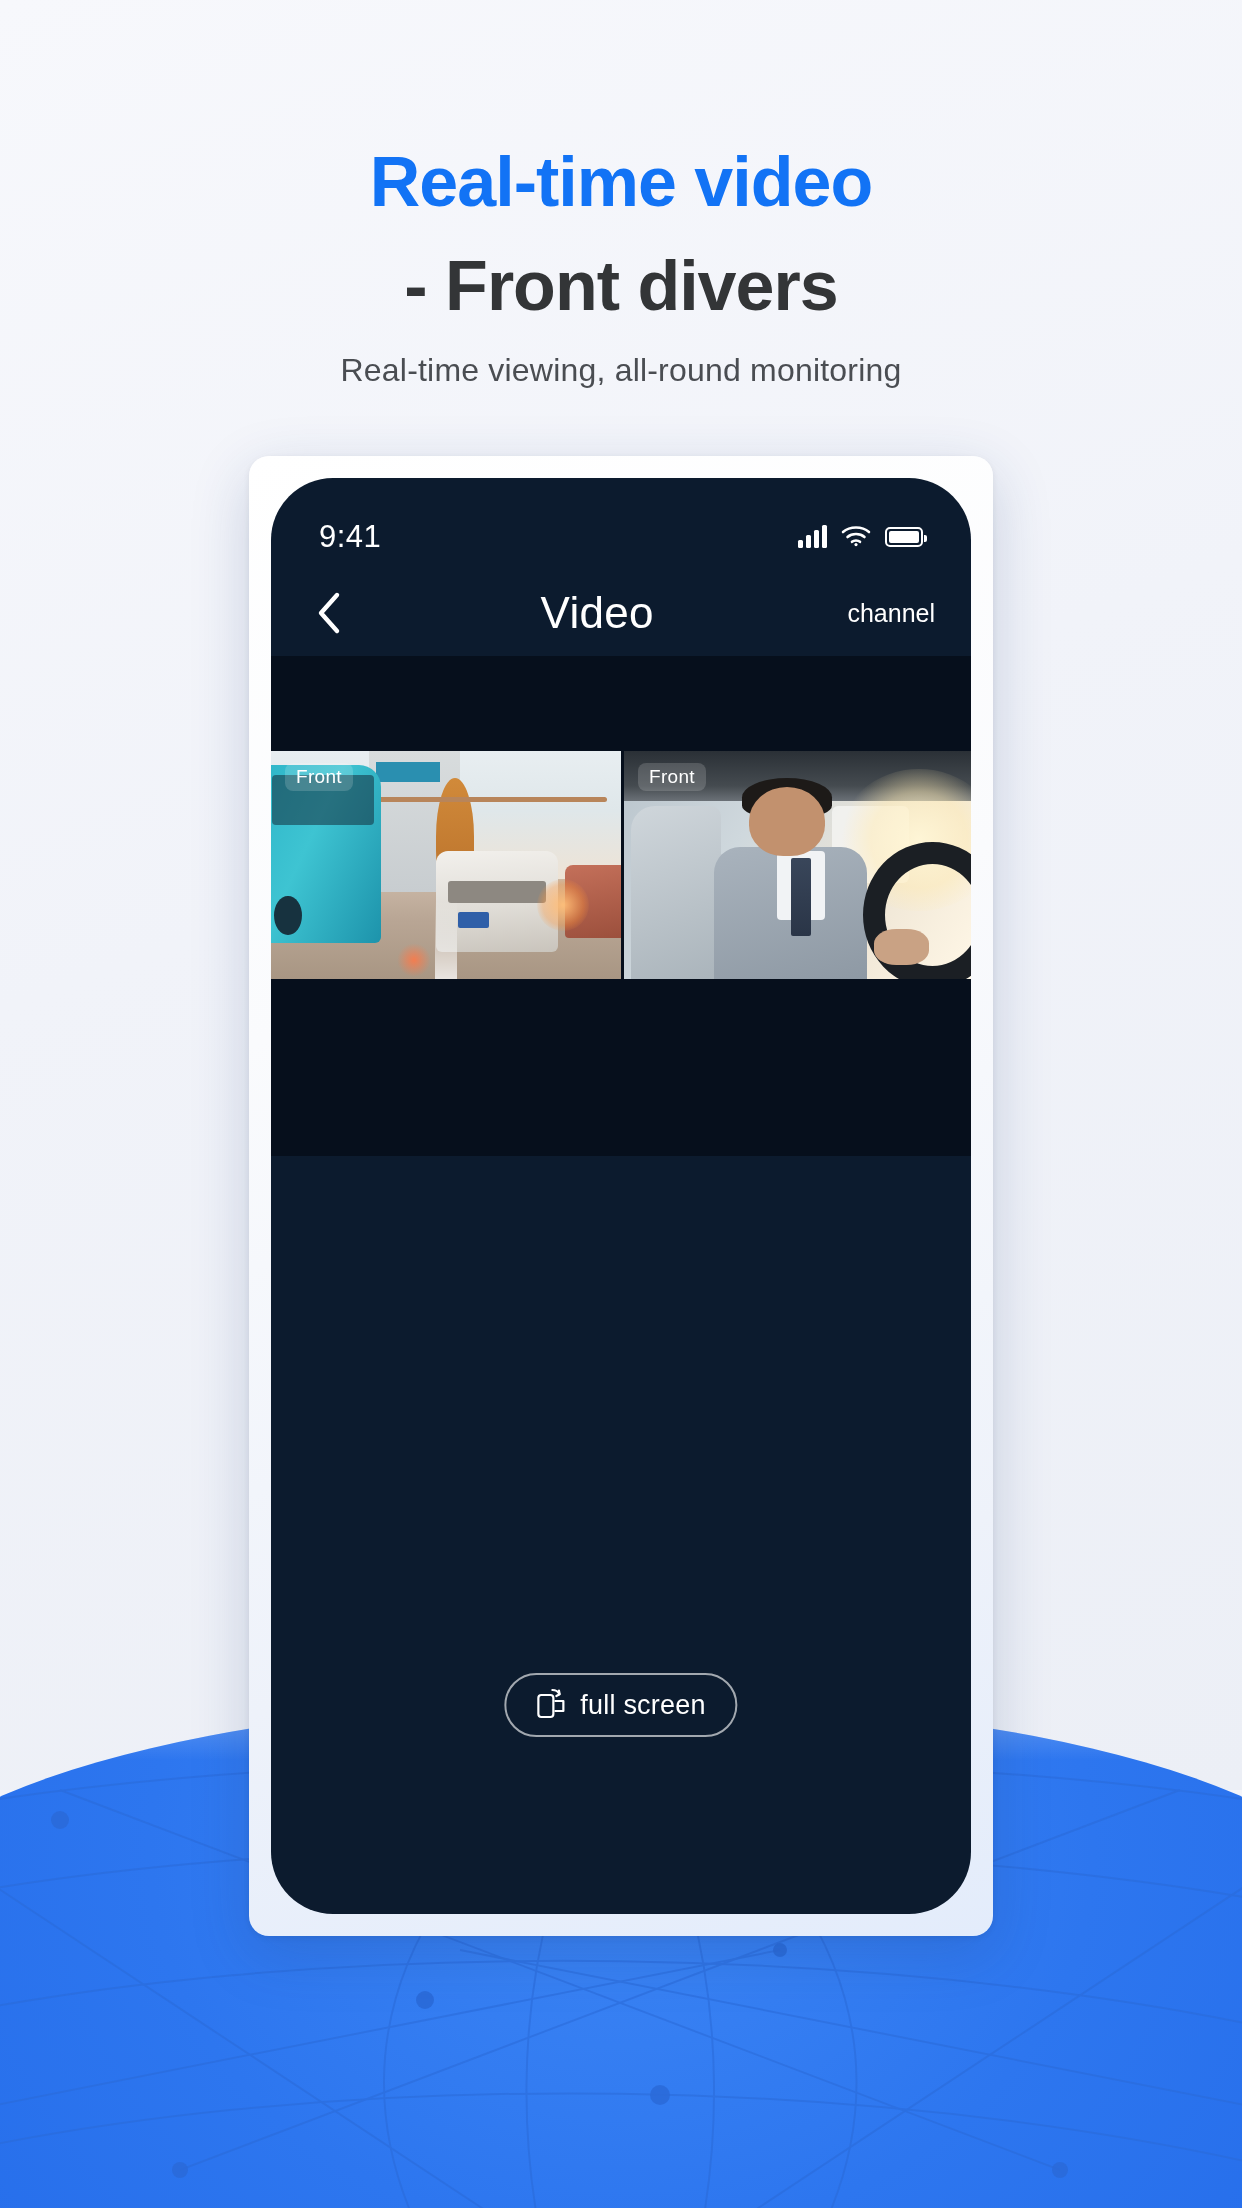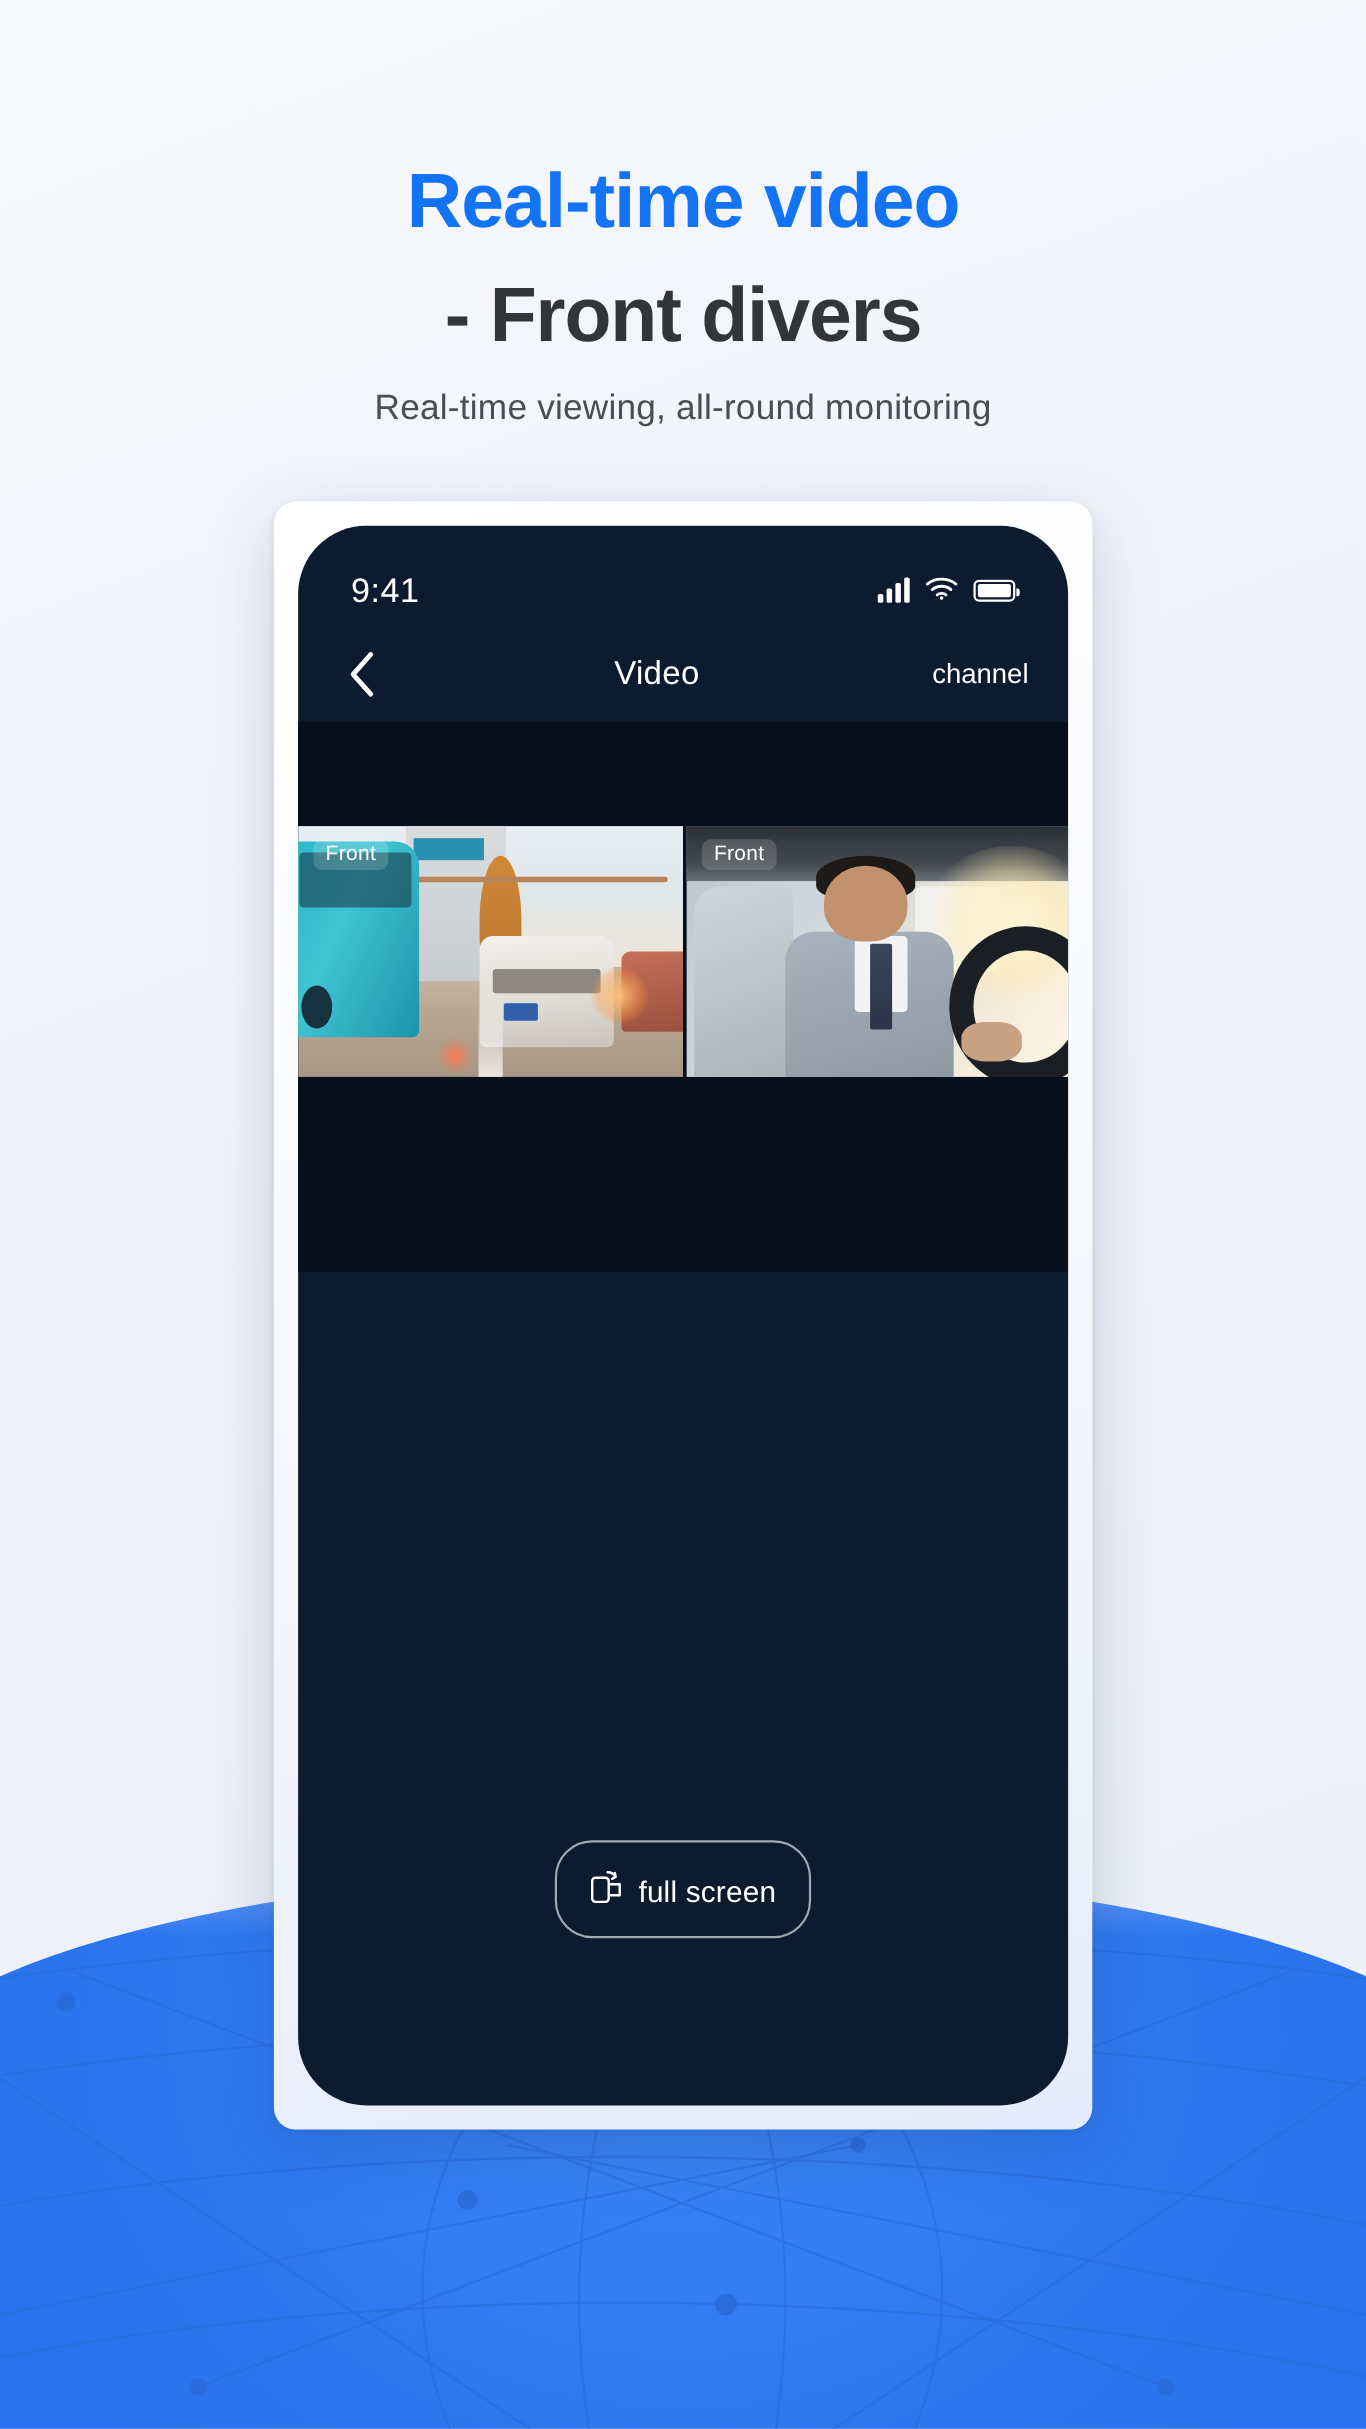--- a/index.html
+++ b/index.html
@@ -77,21 +77,21 @@
     content:"";position:absolute;right:-6px;top:6px;width:3px;height:7px;background:#fff;border-radius:0 2px 2px 0;
   }
 
   
   .nav-bar{
     position:absolute; left:0; top:92px; width:700px; height:86px;
     display:flex; align-items:center; padding:0 30px;
   }
   .nav-back{ width:56px;height:56px;display:flex;align-items:center;justify-content:center; cursor:pointer;}
   .nav-title{
-    flex:1; text-align:center; color:#fff; font-size:30px; font-weight:500; letter-spacing:.3px;
+    flex:1; text-align:center; color:#fff; font-size:44px; font-weight:500; letter-spacing:.3px;
     margin-left:-10px;
   }
   .nav-action{ color:#ffffff; font-size:25px; font-weight:400; padding-right:6px; cursor:pointer; }
 
   
   .video-stage{
     position:absolute; left:0; top:178px; width:700px; height:500px;
     background:#060f1c;
   }
   .video-grid{
@@ -167,23 +167,23 @@
   .cabB-wheel{position:absolute;right:-9%;top:40%;width:40%;height:64%;
     border:22px solid #1b1f24;border-radius:50%;}
   .cabB-hand{position:absolute;right:12%;bottom:6%;width:16%;height:16%;
     background:#c9a284;border-radius:40%;}
   .cabB-win{position:absolute;left:60%;top:24%;width:22%;height:34%;
     background:rgba(255,255,255,.55);border-radius:6px;}
 
   
   .fullscreen-btn{
     position:absolute; left:50%; top:1195px; transform:translateX(-50%);
-    display:flex; align-items:flex-end; gap:14px;
+    display:flex; align-items:center; gap:14px;
     border:2px solid rgba(255,255,255,.62); border-radius:34px;
-    padding:24px 30px; cursor:pointer;
+    padding:12px 30px; cursor:pointer;
   }
   .fullscreen-btn .label{ color:#fff; font-size:27px; letter-spacing:.2px; }
 </style>
 </head>
 <body>
 
 <div class="bg-top"></div>
 
 <div class="bg-globe">
   <svg viewBox="0 0 1482 760" preserveAspectRatio="none">

